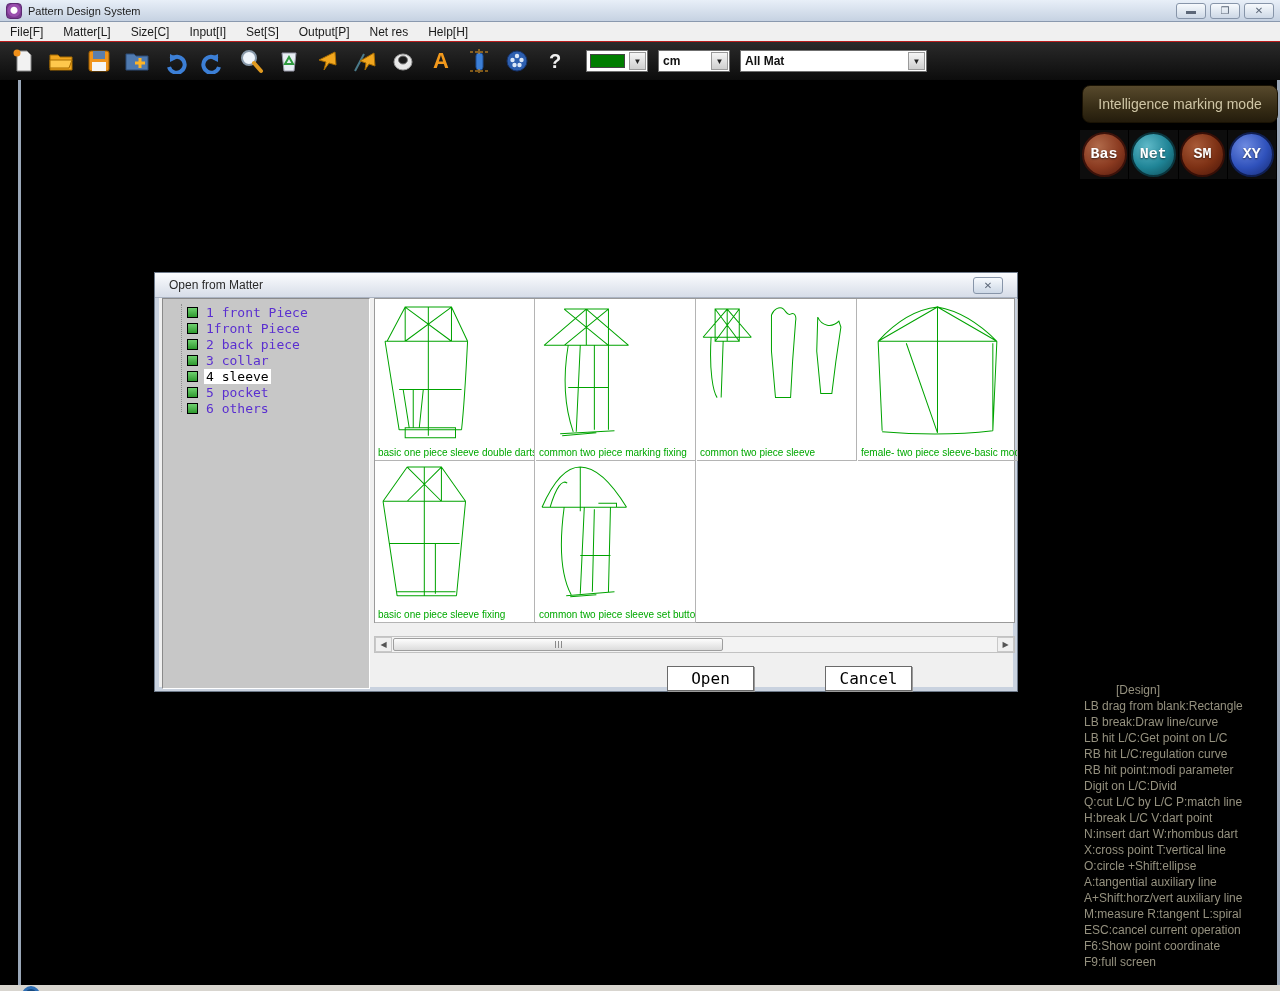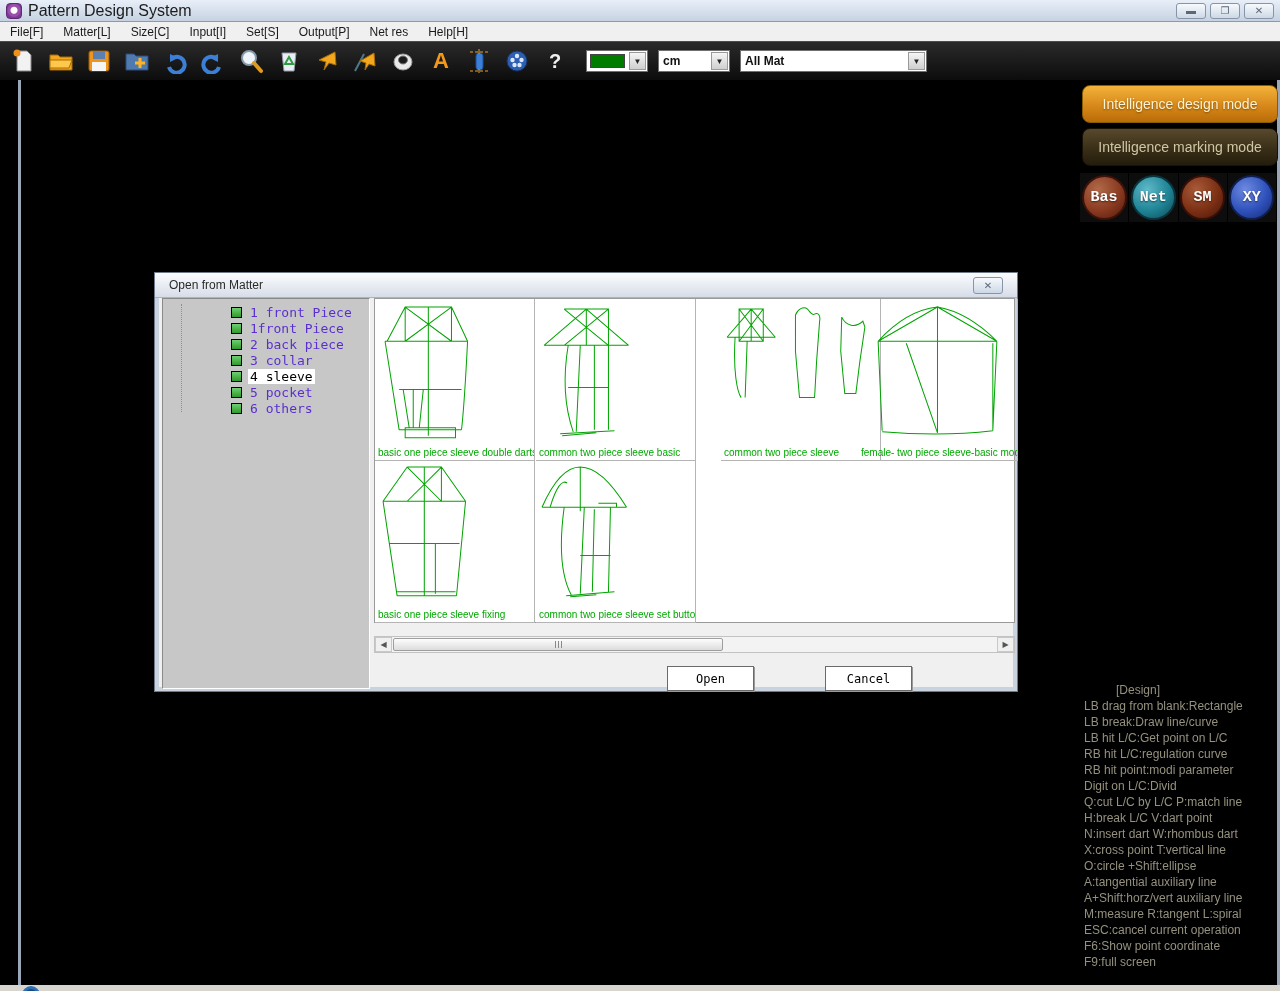--- a/index.html
+++ b/index.html
@@ -7,21 +7,21 @@
     font-family:"Liberation Sans", sans-serif; }
   .screen { position:relative; width:1280px; height:991px; background:#000; }
 
   
   .titlebar { position:absolute; left:0; top:0; width:1280px; height:22px;
     background:linear-gradient(#e8eff8,#c6d2e2); border-bottom:1px solid #8a99ae;
     display:flex; align-items:center; padding:0 6px; }
   .app-icon { width:16px; height:16px; border-radius:4px; margin-right:6px;
     background:radial-gradient(circle at 50% 45%, #fff 0 3px, #9a4fae 4px 6px, #7b3b91 7px);
     border:1px solid #5d2a73; }
-  .win-title { font-size:16px; color:#1c1c1c; }
+  .win-title { font-size:11px; color:#1c1c1c; }
   .wincontrols { margin-left:auto; display:flex; gap:4px; }
   .wc { width:30px; height:16px; border:1px solid #8795a9; border-radius:3px;
     background:linear-gradient(#f7fafd,#cdd8e6); color:#5c6778; font-size:10px;
     display:flex; align-items:center; justify-content:center; line-height:1; }
 
   
   .menubar { position:absolute; left:0; top:22px; width:1280px; height:20px;
     background:#f0f0f0; display:flex; align-items:center; border-bottom:1px solid #b91c1c; }
   .menu-item { font-size:12px; color:#1a1a1a; padding:0 10px; height:20px;
     display:flex; align-items:center; }
@@ -85,21 +85,21 @@
     background:linear-gradient(#fbfcfe,#d7dde8); border-bottom:1px solid #aab3c2;
     display:flex; align-items:center; padding:0 0 0 14px; }
   .dlg-title-text { font-size:12px; color:#2a2a2a; }
   .dlg-close { position:absolute; right:14px; top:4px; width:30px; height:17px;
     border:1px solid #8795a9; border-radius:3px; background:linear-gradient(#f7fafd,#cdd8e6);
     color:#5c6778; font-size:10px; display:flex; align-items:center; justify-content:center; }
 
   .tree { position:absolute; left:7px; top:25px; width:208px; height:391px;
     background:#c7c7c7; border:1px solid #8a8a8a; border-right-color:#fff;
     border-bottom-color:#fff; padding-top:5px; overflow:hidden; }
-  .titem { position:relative; height:16px; display:flex; align-items:center;padding-left:44px; }
+  .titem { position:relative; height:16px; display:flex; align-items:center; }
   .tsq { width:11px; height:11px; margin-left:24px; margin-right:6px;
     background:linear-gradient(#6fd06f,#2f9a2f); border:1px solid #000; }
   .tlabel { font-family:"DejaVu Sans Mono", monospace; font-size:13px; color:#5a2fd0;
     padding:0 2px; white-space:nowrap; }
   .titem.sel .tlabel { background:#fff; color:#000; }
   .tree-line { position:absolute; left:18px; top:5px; width:1px; height:100px;
     border-left:1px dotted #8f8f8f; }
 
   .grid { position:absolute; left:219px; top:25px; width:641px; height:325px;
     background:#fff; border:1px solid #9a9a9a; }
@@ -113,21 +113,21 @@
     background:#f3f3f3; border:1px solid #c2c2c2; display:flex; }
   .sarrow { width:17px; height:100%; background:#f0f0f0; border:1px solid #c8c8c8;
     font-size:8px; color:#555; display:flex; align-items:center; justify-content:center; }
   .sthumb { position:absolute; left:18px; top:1px; width:330px; height:13px;
     background:linear-gradient(#fdfdfd,#dcdcdc); border:1px solid #9e9e9e; border-radius:2px;
     display:flex; align-items:center; justify-content:center; gap:2px; }
   .grip { width:1px; height:7px; background:#8a8a8a; }
 
   .dlg-btn { position:absolute; top:393px; width:87px; height:25px; background:#fff;
     border:1px solid #6a6a6a; box-shadow:1px 1px 0 #9a9a9a;
-    font-family:"DejaVu Sans Mono", monospace; font-size:12px; color:#000;
+    font-family:"DejaVu Sans Mono", monospace; font-size:16px; color:#000;
     display:flex; align-items:center; justify-content:center; }
   .btn-open { left:512px; }
   .btn-cancel { left:670px; }
 
   
   .bottomstrip { position:absolute; left:0; top:985px; width:1280px; height:6px;
     background:#d8d5cf; overflow:hidden; }
   .peek { position:absolute; left:22px; top:1px; width:18px; height:18px; border-radius:50%;
     border:3px solid #2f6fb5; background:#174a80; }
 
@@ -306,23 +306,23 @@
           <div class="gcell" style="left:0;top:0;">
             <svg viewBox="0 0 158 140" class="g">
                 <path d="M30 6 H76 V40 H30 Z M30 6 L76 40 M76 6 L30 40 M30 6 L12 40 M76 6 L92 40 M10 40 H92 M10 40 L24 128 M92 40 C90 80 88 110 86 128 M53 6 V134 M24 88 H86 M28 88 L48 88 L44 126 L34 126 Z M38 88 V126 M30 126 H80 V136 H30 Z M24 128 H86"></path>
               </svg>
             <span class="glabel">basic one piece sleeve double darts cuff</span>
           </div>
           <div class="gcell" style="left:161px;top:0;">
             <svg viewBox="0 0 158 140" class="g">
                 <path d="M28 8 H72 V44 H28 M50 8 V44 M50 8 L8 44 M50 8 L92 44 M28 8 L72 44 M72 8 L28 44 M8 44 H92 M32 44 C26 80 30 110 37 130 M44 44 L40 130 M58 44 V128 M72 44 V128 M32 86 H72 M24 132 L78 129 M26 134 L60 131"></path>
               </svg>
-            <span class="glabel">common two piece sleeve basic</span>
-          </div>
-          <div class="gcell" style="left:322px;top:0;margin-left:24px;">
+            <span class="glabel">common two piece marking fixing</span>
+          </div>
+          <div class="gcell" style="left:322px;top:0;">
             <svg viewBox="0 0 158 140" class="g">
                 <path d="M18 8 H42 V40 H18 Z M30 8 V40 M30 8 L6 36 M30 8 L54 36 M6 36 H54 M18 8 L42 40 M42 8 L18 40 M14 36 C12 70 16 90 20 96 M26 40 L24 96 M74 14 C76 8 82 5 86 8 C89 11 90 15 93 13 C97 11 99 15 98 20 L95 60 L93 96 L78 96 L74 50 Z M120 16 C124 25 134 27 141 20 L143 26 L138 60 L134 92 L123 92 L119 50 Z"></path>
               </svg>
             <span class="glabel">common two piece sleeve</span>
           </div>
           <div class="gcell" style="left:483px;top:0;">
             <svg viewBox="0 0 158 140" class="g">
                 <path d="M79 6 L20 40 M79 6 L138 40 M20 40 H138 M79 6 V131 M20 40 L24 129 M138 40 L134 129 M134 42 V128 M24 130 C60 133 100 133 134 129 M79 131 L48 42 M20 40 C40 18 60 8 79 6 M79 6 C102 10 122 24 138 40"></path>
               </svg>
             <span class="glabel">female- two piece sleeve-basic mode</span>
@@ -351,21 +351,20 @@
           </div>
           <div class="sarrow" style="margin-left:auto;">▶</div>
         </div>
 
         <div class="dlg-btn btn-open">Open</div>
         <div class="dlg-btn btn-cancel">Cancel</div>
       </div>
     </div>
 
     <div class="sidebar">
-      <div class="mode-btn mode-active">Intelligence design mode</div>
       <div class="mode-btn mode-dim">Intelligence marking mode</div>
 
       <div class="circle-row">
         <div class="circle-tile">
             <div class="cbtn c-bas">Bas</div>
           </div>
         <div class="circle-tile">
             <div class="cbtn c-net">Net</div>
           </div>
         <div class="circle-tile">

